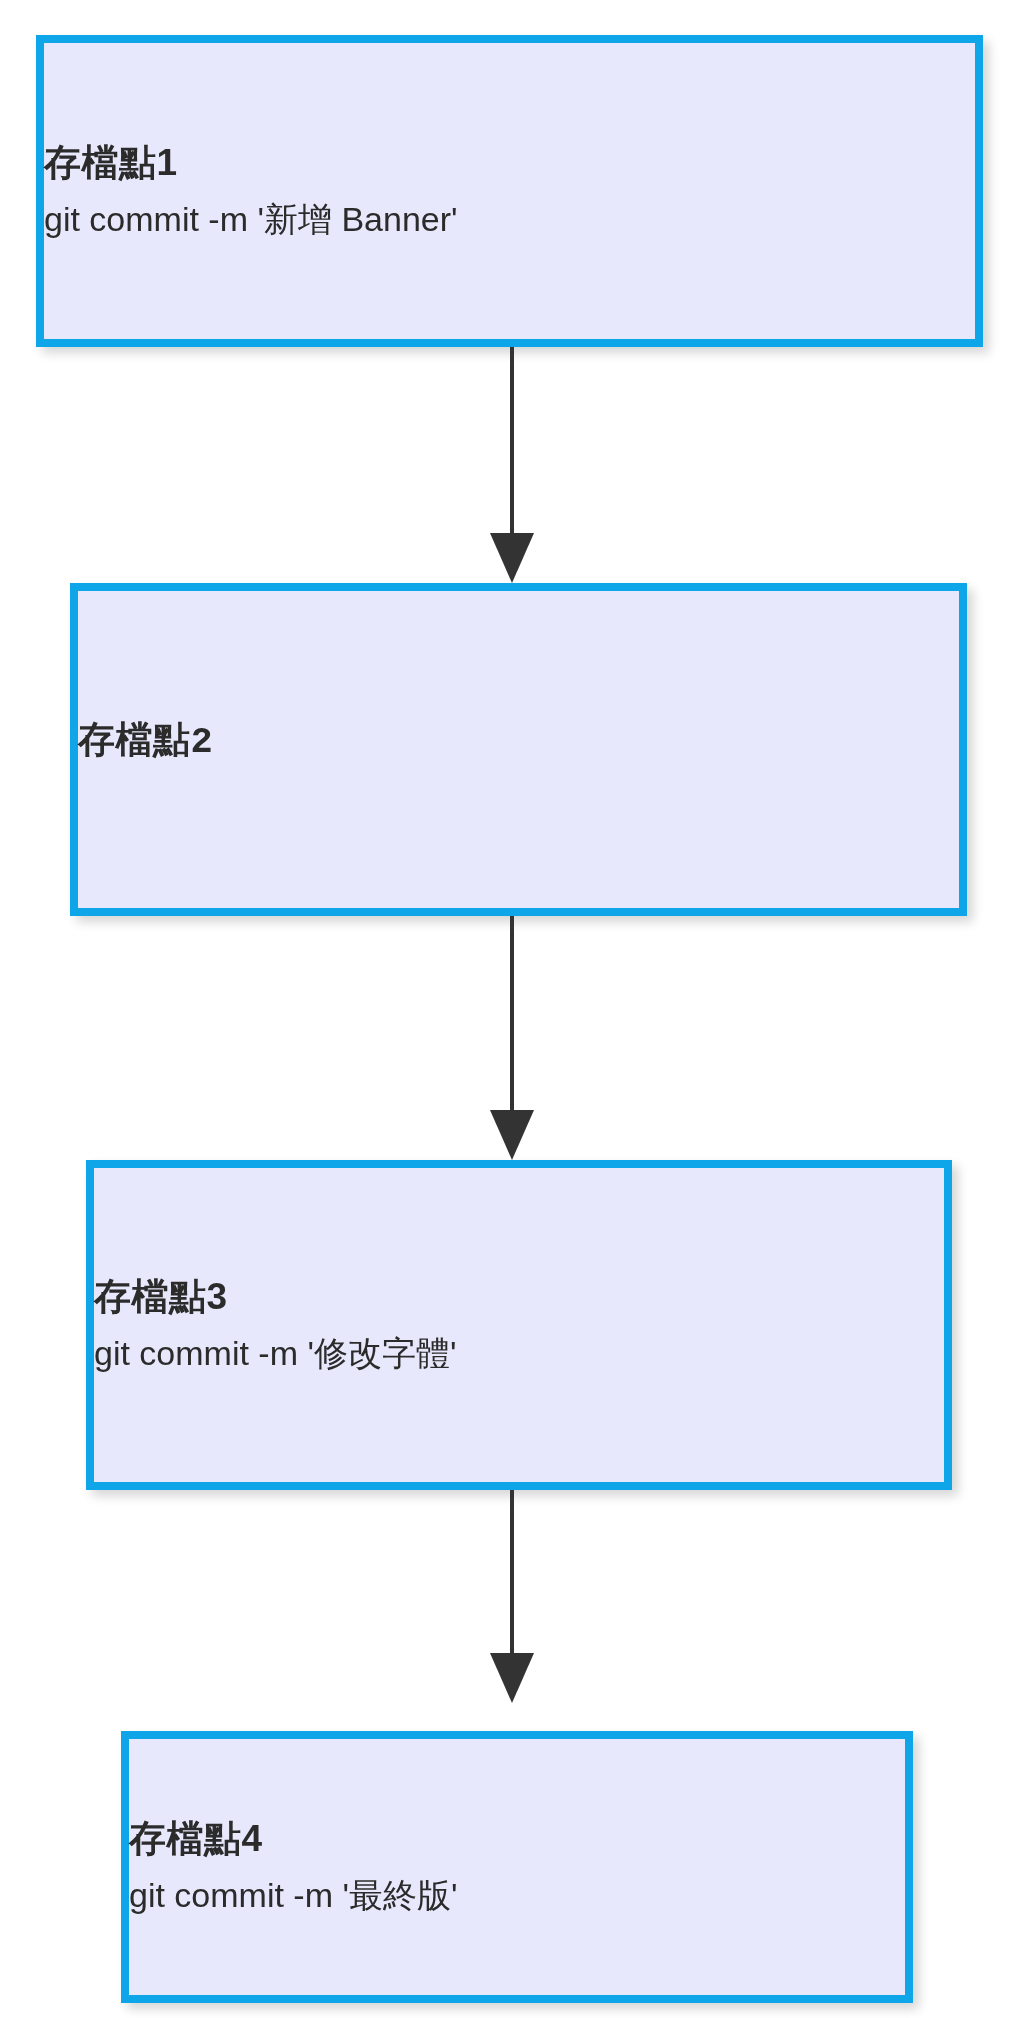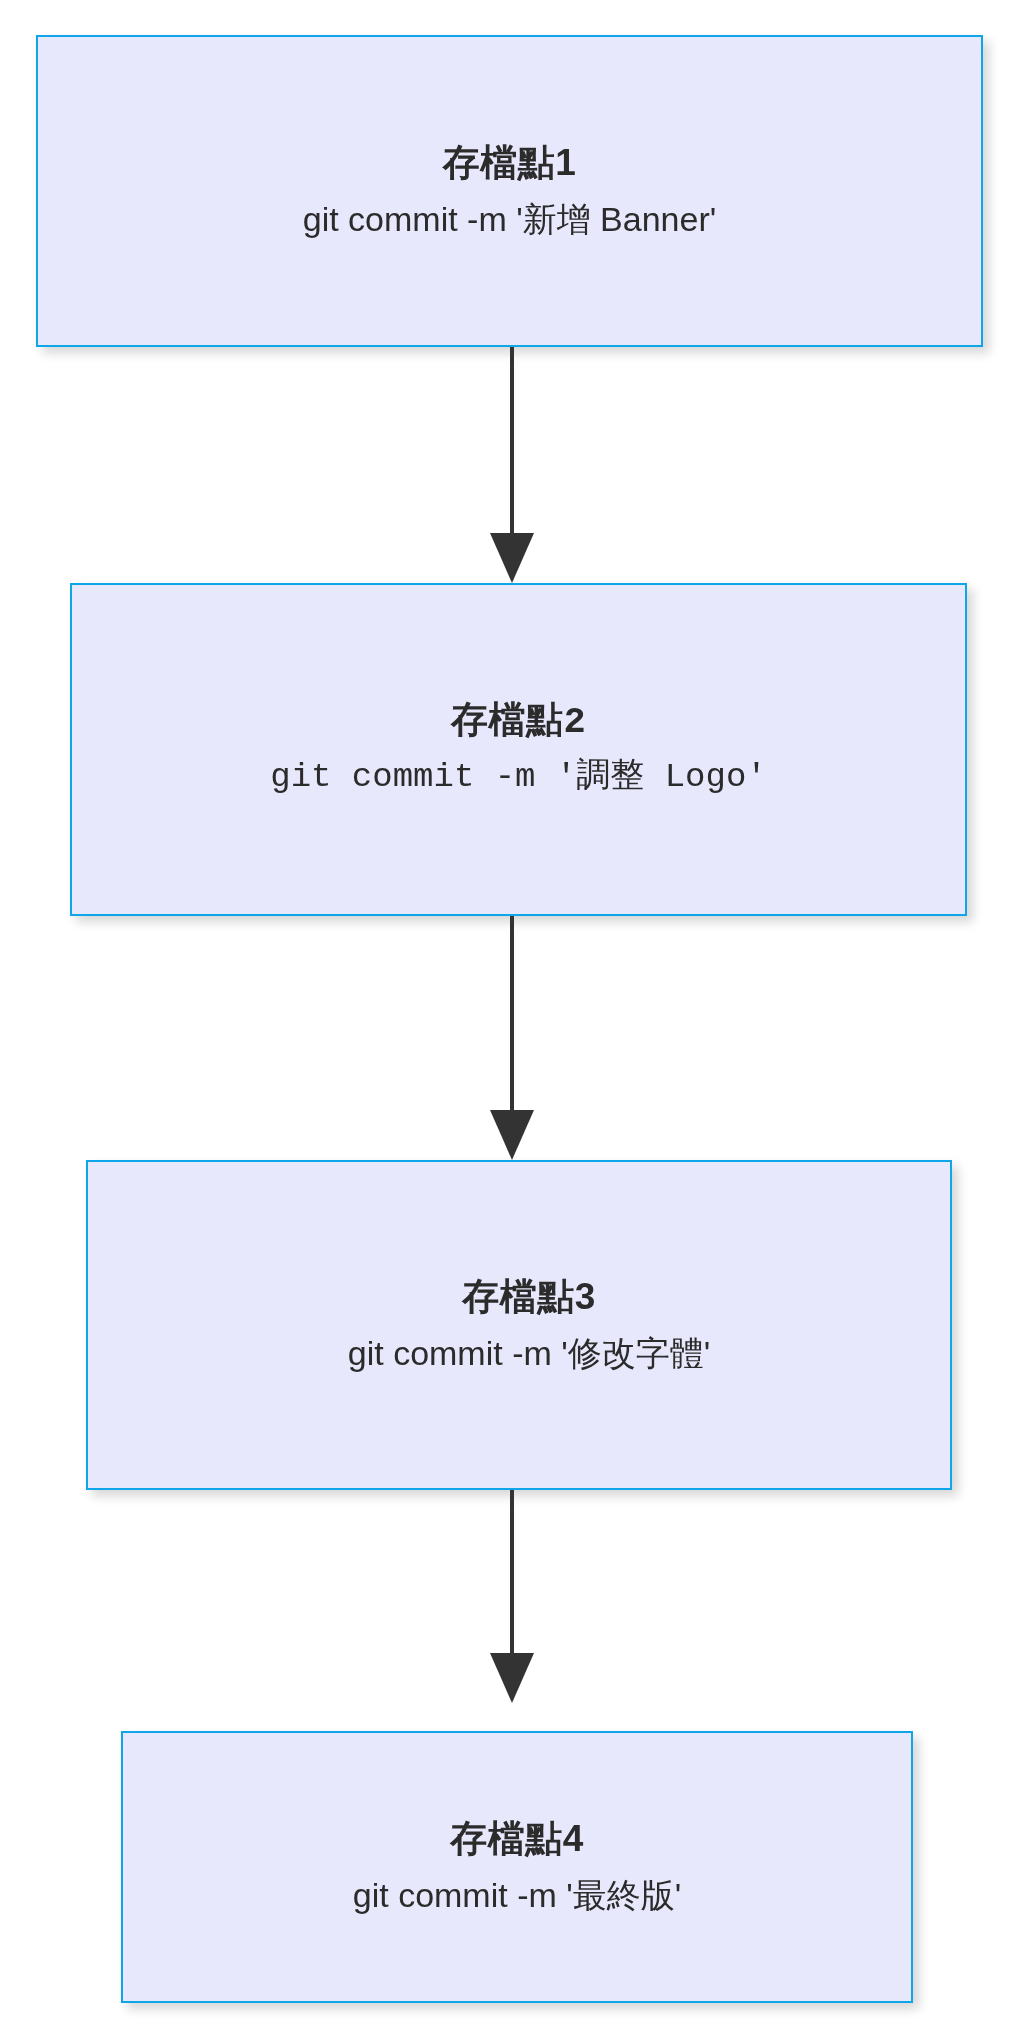--- a/index.html
+++ b/index.html
@@ -16,25 +16,25 @@
   #flow-canvas {
     position: relative;
     width: 1024px;
     height: 2018px;
     background: #ffffff;
   }
   .node {
     position: absolute;
     box-sizing: border-box;
     background: #e8e8fd;
-    border: 2px solid #0ea5e9;
+    border: 8px solid #0ea5e9;
     box-shadow: 6px 6px 10px rgba(0,0,0,0.16);
     display: flex;
     flex-direction: column;
-    align-items: center;
+    align-items: flex-start;
     justify-content: center;
     text-align: center;
     color: #262626;
   }
   .node-title {
     font-weight: bold;
     font-size: 37px;
     line-height: 1.15;
     letter-spacing: 0.5px;
     color: #2b2b2b;
@@ -46,21 +46,21 @@
     font-size: 34px;
     line-height: 1.2;
     color: #2b2b2b;
     margin: 0;
     white-space: nowrap;
   }
 
   
   #node-1 { left: 36px;  top: 35px;   width: 947px; height: 312px; }
   #node-2 { left: 70px;  top: 583px;  width: 897px; height: 333px; font-family: Liberation Mono, monospace; }
-  #node-3 { left: 86px;  top: 1160px; width: 866px; height: 330px; padding-left: 20px; }
+  #node-3 { left: 86px;  top: 1160px; width: 866px; height: 330px; }
   #node-4 { left: 121px; top: 1703px; width: 792px; height: 272px; margin-top: 28px; }
 
   
   .connector {
     position: absolute;
     left: 484px;
     width: 56px;
   }
   .connector .shaft {
     position: absolute;
@@ -100,21 +100,20 @@
     <div class="node-command">git commit -m '新增 Banner'</div>
   </div>
 
   <div class="connector" id="connector-1">
     <div class="shaft"></div>
     <div class="head"></div>
   </div>
 
   <div class="node" id="node-2">
     <div class="node-title">存檔點2</div>
-    <div class="node-command">git commit -m '調整 Logo'</div>
   </div>
 
   <div class="connector" id="connector-2">
     <div class="shaft"></div>
     <div class="head"></div>
   </div>
 
   <div class="node" id="node-3">
     <div class="node-title">存檔點3</div>
     <div class="node-command">git commit -m '修改字體'</div>

